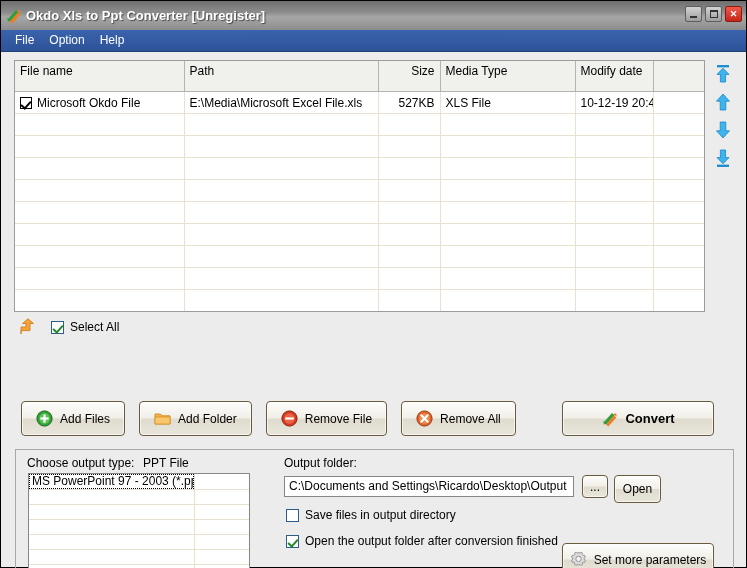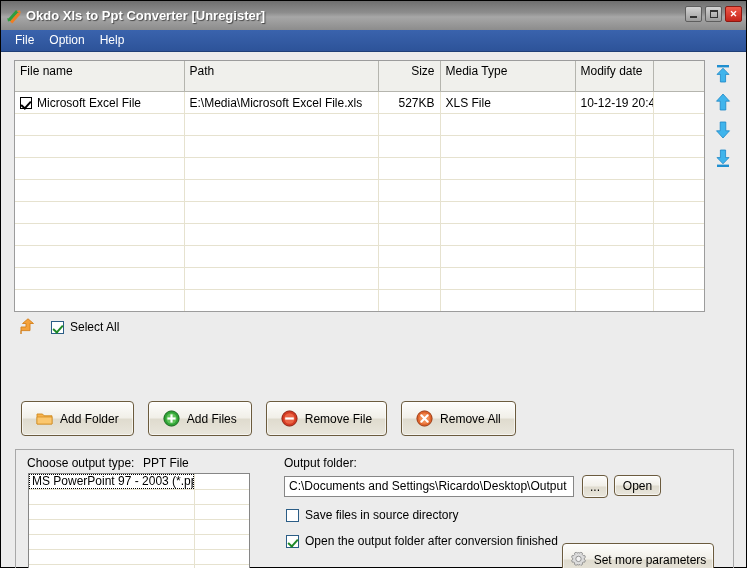--- a/index.html
+++ b/index.html
@@ -190,21 +190,21 @@
   .outfolder-input {
     position: absolute; left: 283px; top: 424px;
     width: 290px; height: 21px;
     border: 1px solid #868686; background: #fff;
     font-size: 12px; color: #000;
     padding: 2px 4px; line-height: 15px;
     font-family: "Liberation Sans", sans-serif;
     overflow: hidden; white-space: nowrap;
   }
   .browse-btn { position: absolute; left: 581px; top: 423px; width: 26px; height: 23px; font-size: 12px; }
-  .open-btn { position: absolute; left: 613px; top: 423px; width: 47px; height: 21px; font-size: 12px; }
+  .open-btn { position: absolute; left: 613px; top: 423px; width: 47px; height: 28px; font-size: 12px; }
 
   .chk1 { position: absolute; left: 285px; top: 456px; display: flex; align-items: center; }
   .chk2 { position: absolute; left: 285px; top: 482px; display: flex; align-items: center; }
 
   .params-btn {
     position: absolute; left: 561px; top: 491px;
     width: 152px; height: 33px; font-size: 12px;
   }
 </style>
 </head>
@@ -257,21 +257,21 @@
             <th>Path</th>
             <th class="num">Size</th>
             <th>Media Type</th>
             <th>Modify date</th>
             <th></th>
           </tr>
         </thead>
         <tbody>
           <tr>
             <td>
-              <span class="cellcheck"></span><span>Microsoft Excel File</span>
+              <span class="cellcheck"></span><span>Microsoft Okdo File</span>
             </td>
             <td>E:\Media\Microsoft Excel File.xls</td>
             <td class="num">527KB</td>
             <td>XLS File</td>
             <td>10-12-19 20:40</td>
             <td></td>
           </tr>
           <tr>
               <td></td>
               <td></td>
@@ -377,62 +377,73 @@
       <span class="updir-icon">
         <svg viewBox="0 0 20 18" width="20" height="18">
           <path d="M2 16 L2 9 L7 9 L7 5.5 L3.5 5.5 L9 0.8 L14.5 5.5 L11 5.5 L11 12.6 L2 12.6 Z" fill="#f5a23b" stroke="#d4801c" stroke-width=".9"></path>
         </svg>
       </span>
       <span class="wincheck checked"></span>
       <span class="chklabel">Select All</span>
     </div>
 
     <div class="btnrow">
-      <span class="btn">
-        <span class="btn-icon">
-          <svg viewBox="0 0 17 17" width="17" height="17">
-            <path d="M1 4 L6.5 4 L8 5.8 L16 5.8 L16 14 L1 14 Z" fill="#f7b34d" stroke="#d08b1e" stroke-width=".9"></path>
-            <path d="M1 7 L16 7 L16 14 L1 14 Z" fill="#fbc76e" stroke="#d08b1e" stroke-width=".7"></path>
-          </svg>
-        </span>
-        <span>Add Folder</span>
-      </span>
       <span class="btn">
         <span class="btn-icon">
           <svg viewBox="0 0 17 17" width="17" height="17">
             <circle cx="8.5" cy="8.5" r="7.6" fill="#2fa336" stroke="#17661c" stroke-width="1"></circle>
             <circle cx="8.5" cy="8.5" r="5.2" fill="#5fc259"></circle>
             <rect x="7.4" y="4.4" width="2.2" height="8.2" fill="#fff"></rect>
             <rect x="4.4" y="7.4" width="8.2" height="2.2" fill="#fff"></rect>
           </svg>
         </span>
         <span>Add Files</span>
       </span>
       <span class="btn">
         <span class="btn-icon">
           <svg viewBox="0 0 17 17" width="17" height="17">
+            <path d="M1 4 L6.5 4 L8 5.8 L16 5.8 L16 14 L1 14 Z" fill="#f7b34d" stroke="#d08b1e" stroke-width=".9"></path>
+            <path d="M1 7 L16 7 L16 14 L1 14 Z" fill="#fbc76e" stroke="#d08b1e" stroke-width=".7"></path>
+          </svg>
+        </span>
+        <span>Add Folder</span>
+      </span>
+      <span class="btn">
+        <span class="btn-icon">
+          <svg viewBox="0 0 17 17" width="17" height="17">
             <circle cx="8.5" cy="8.5" r="7.6" fill="#d43a22" stroke="#8d2010" stroke-width="1"></circle>
             <circle cx="8.5" cy="8.5" r="5.2" fill="#ea6344"></circle>
             <rect x="4.2" y="7.4" width="8.6" height="2.2" fill="#fff"></rect>
           </svg>
         </span>
         <span>Remove File</span>
       </span>
       <span class="btn">
         <span class="btn-icon">
           <svg viewBox="0 0 17 17" width="17" height="17">
             <circle cx="8.5" cy="8.5" r="7.6" fill="#e0642b" stroke="#9b3a12" stroke-width="1"></circle>
             <circle cx="8.5" cy="8.5" r="5.2" fill="#f08b52"></circle>
             <path d="M5.3 5.3 L11.7 11.7 M11.7 5.3 L5.3 11.7" stroke="#fff" stroke-width="2.1" stroke-linecap="round"></path>
           </svg>
         </span>
         <span>Remove All</span>
       </span>
     </div>
 
+    <span class="btn convert-btn">
+      <span class="btn-icon">
+        <svg viewBox="0 0 18 18" width="18" height="18">
+          <path d="M3 12 L11 3 L13.5 5.2 L5.4 14.2 Z" fill="#2f9e3f"></path>
+          <path d="M2.2 11 L3 14.6 L6.4 13.6 Z" fill="#2f9e3f"></path>
+          <path d="M5 14.5 L13 5.5 L15.3 7.6 L7.3 16.5 Z" fill="#ef7d24"></path>
+          <path d="M15.8 6.6 L15 3.2 L11.8 4.3 Z" fill="#ef7d24"></path>
+        </svg>
+      </span>
+      <span>Convert</span>
+    </span>
 
     <div class="groupbox"></div>
 
     <span class="outtype-label">Choose output type:</span>
     <span class="outtype-value">PPT File</span>
 
     <div class="outtype-list">
       <table class="typelist">
         <colgroup>
             <col style="width:165px">
@@ -471,21 +482,21 @@
       </table>
     </div>
 
     <span class="outfolder-label">Output folder:</span>
     <div class="outfolder-input" title="Output folder path">C:\Documents and Settings\Ricardo\Desktop\Output</div>
     <span class="btn browse-btn">...</span>
     <span class="btn open-btn">Open</span>
 
     <div class="chk1">
       <span class="wincheck"></span>
-      <span class="chklabel">Save files in source directory</span>
+      <span class="chklabel">Save files in output directory</span>
     </div>
 
     <div class="chk2">
       <span class="wincheck checked"></span>
       <span class="chklabel">Open the output folder after conversion finished</span>
     </div>
 
     <span class="btn params-btn">
       <span class="btn-icon">
         <svg viewBox="0 0 17 17" width="17" height="17">

